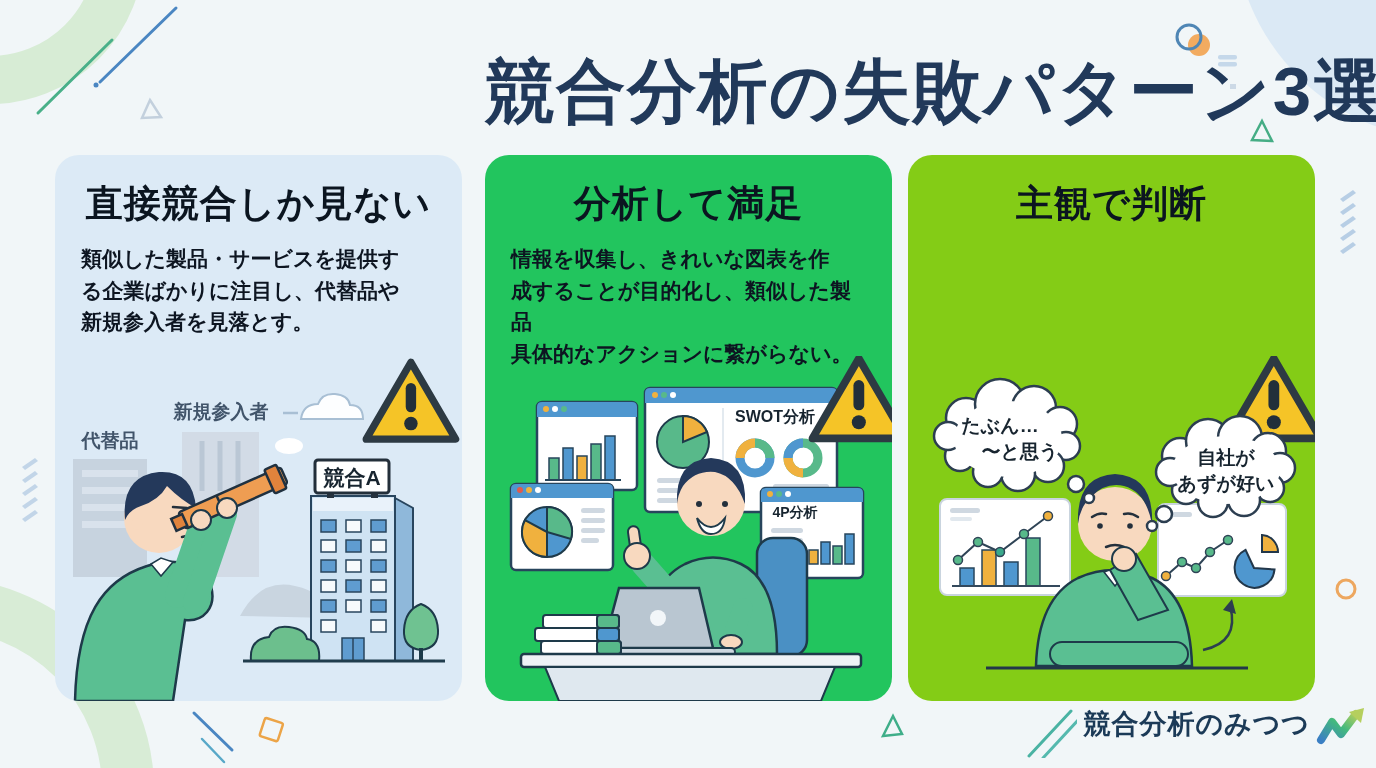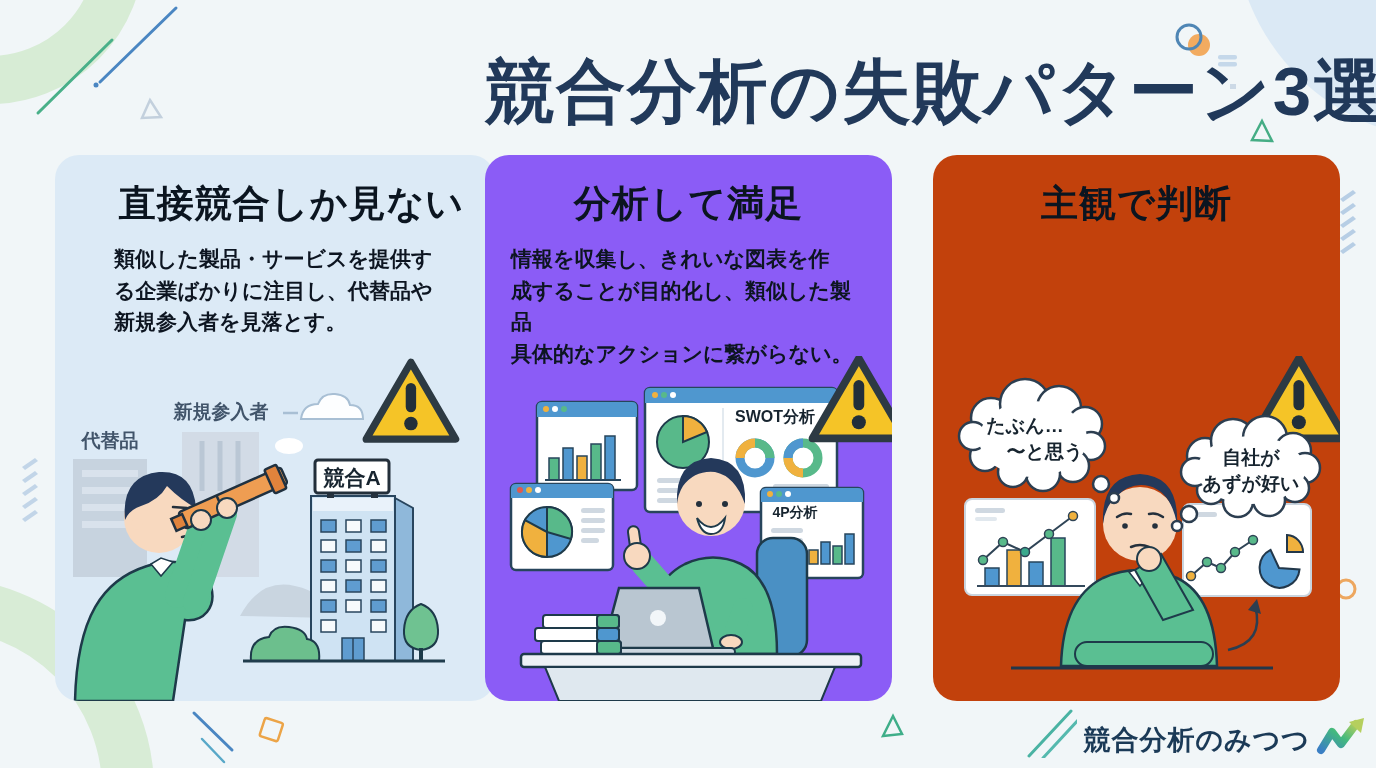--- a/index.html
+++ b/index.html
@@ -12,35 +12,35 @@
   .bg-deco{position:absolute;left:0;top:0;pointer-events:none;}
   .title{
     position:absolute;left:0;top:38px;width:1376px;margin:8px;
     text-align:right;font-size:69px;font-weight:900;letter-spacing:2px;
     color:#21395a;
   }
   .card{
     position:absolute;top:155px;width:407px;height:546px;
     border-radius:24px;overflow:hidden;
   }
-  .card-1{left:55px;background:#dceaf6;padding-left:33px;}
-  .card-2{left:485px;background:#8b5cf6;}
-  .card-3{left:933px;background:#c2410c;}
+  .card-1{left:55px;background:#dceaf6;}
+  .card-2{left:485px;background:#22c55e;}
+  .card-3{left:908px;background:#84cc16;}
   .card h2{
     margin:24px 10px 0;text-align:center;
     font-size:37px;font-weight:900;color:#0b1520;letter-spacing:1px;
   }
   .card p{
     margin:14px 26px 0;font-size:21px;font-weight:700;line-height:1.5;
     color:#0d1521;white-space:pre-line;
   }
   .illus{position:absolute;left:0;bottom:0;display:block;}
   .footer{
     position:absolute;right:8px;bottom:10px;height:52px;
-    display:flex;align-items:flex-end;gap:6px;
+    display:flex;align-items:flex-start;gap:6px;
   }
   .brand-name{font-size:27px;font-weight:800;color:#1b3a57;letter-spacing:1px;}
   .svg-label{font-weight:800;fill:#17242f;}
   .bldg-label{font-weight:800;fill:#41546a;}
 </style>
 </head>
 <body>
 
 <svg class="bg-deco" width="1376" height="768" viewBox="0 0 1376 768">
   <circle cx="-10" cy="-50" r="130" fill="none" stroke="#d7ecd5" stroke-width="48"></circle>

